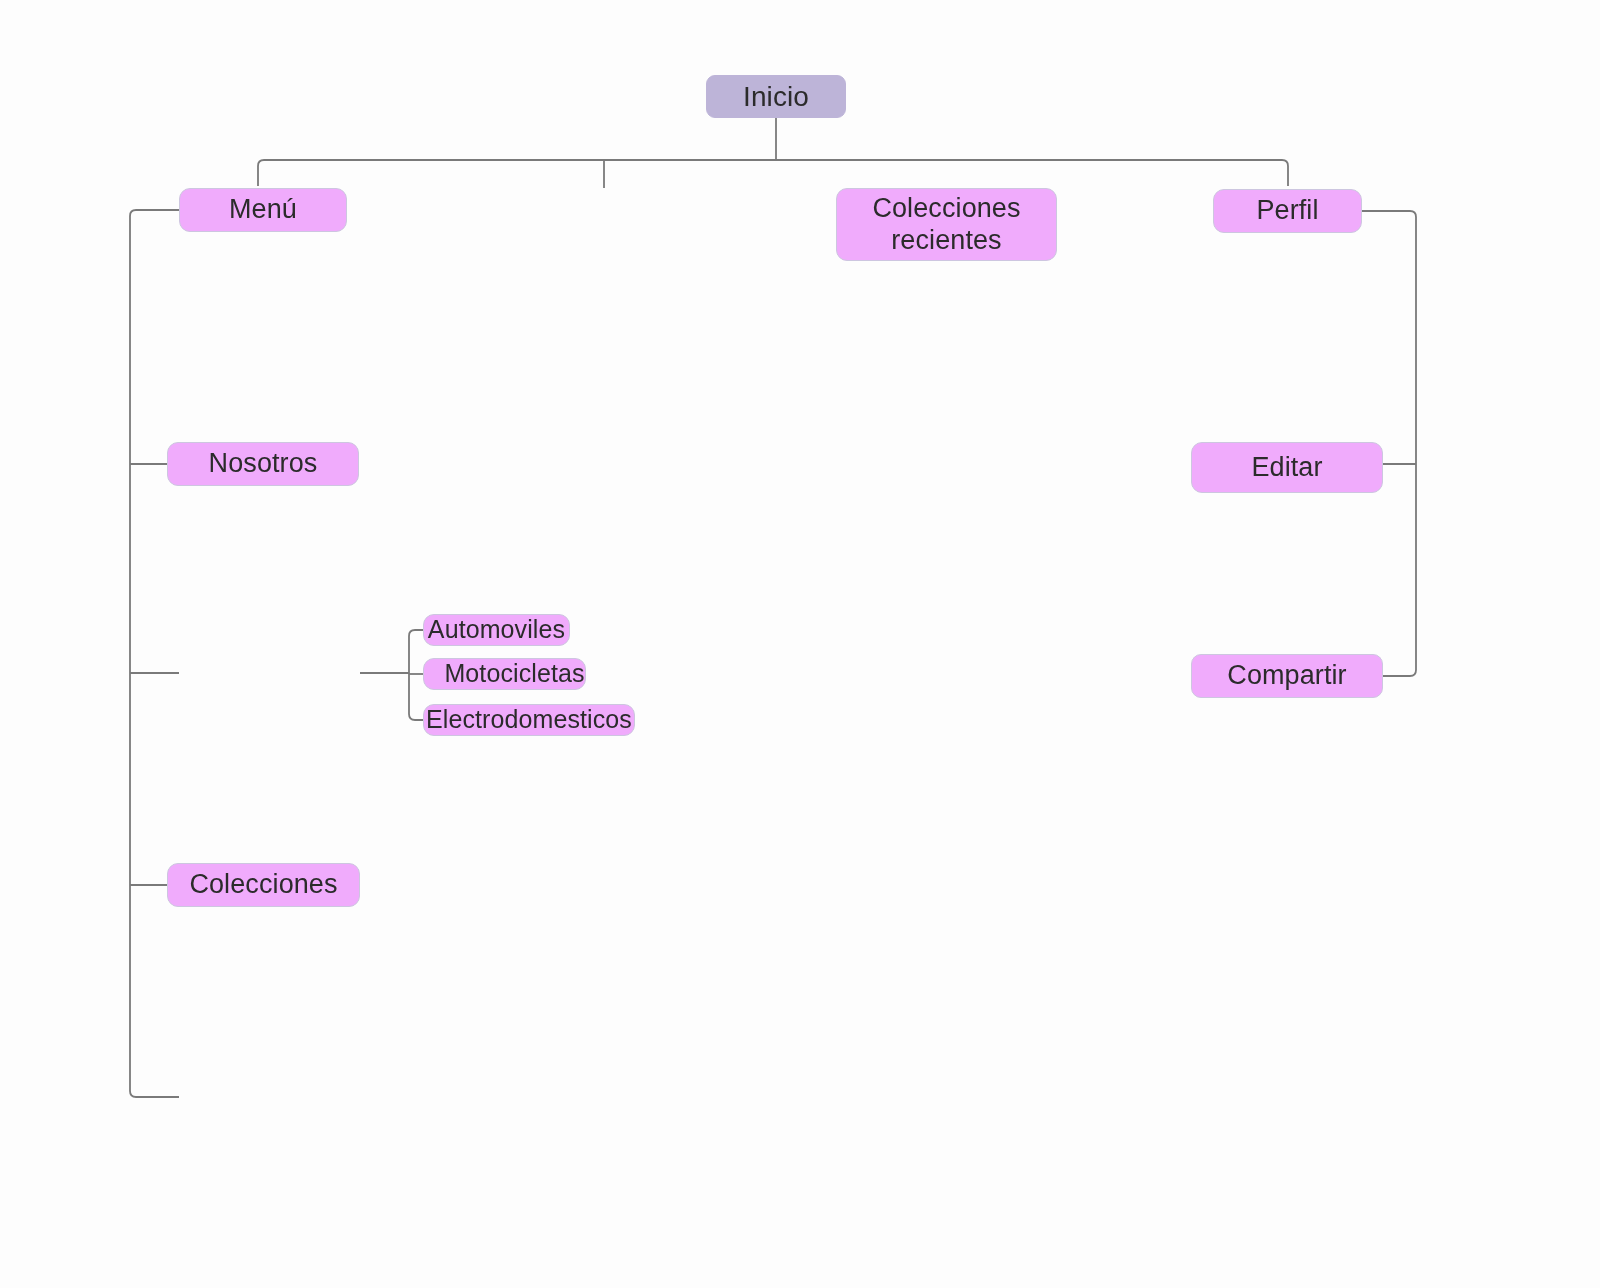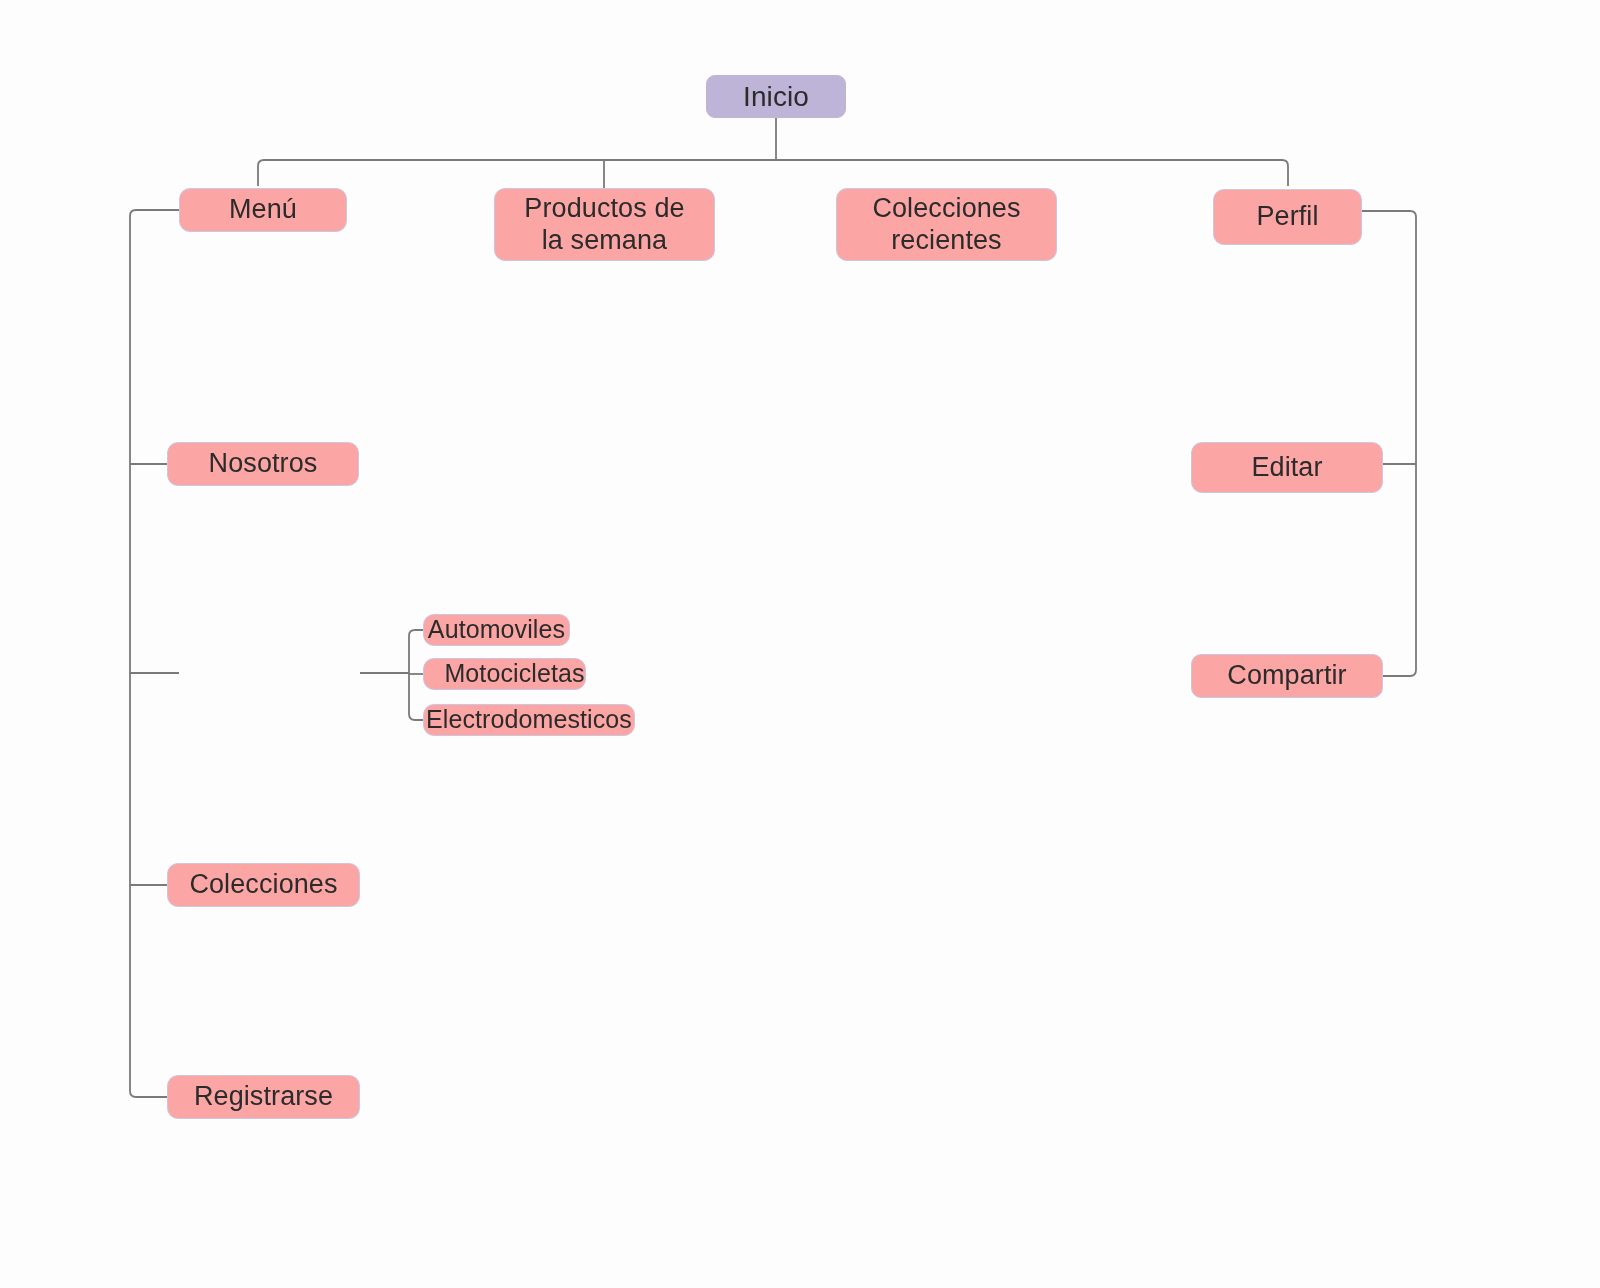--- a/index.html
+++ b/index.html
@@ -21,21 +21,21 @@
     position: absolute;
     left: 0;
     top: 0;
     width: 1600px;
     height: 1288px;
     pointer-events: none;
   }
   .node {
     position: absolute;
     box-sizing: border-box;
-    background: #fca5a5;
+    background: #f0abfc;
     border: 1.6px solid #cdc6e0;
     border-radius: 11px;
     color: #2b2b2b;
     display: flex;
     align-items: center;
     justify-content: center;
     text-align: center;
     line-height: 1.18;
     white-space: pre-line;
     letter-spacing: 0.1px;
@@ -79,46 +79,39 @@
   </svg>
 
   <div class="node root size-lg" style="left:706px; top:75px; width:140px; height:43px;">
     <span>Inicio</span>
   </div>
 
   <div class="node size-md" style="left:179px; top:188px; width:168px; height:44px;">
     <span>Menú</span>
   </div>
 
-  <div class="node size-md" style="left:494px; top:188px; width:221px; height:73px;">
-    <span>Productos de
-la semana</span>
-  </div>
 
   <div class="node size-md" style="left:836px; top:188px; width:221px; height:73px;">
     <span>Colecciones
 recientes</span>
   </div>
 
-  <div class="node size-md" style="left:1213px; top:189px; width:149px; height:56px;">
+  <div class="node size-md" style="left:1213px; top:189px; width:149px; height:44px;">
     <span>Perfil</span>
   </div>
 
   <div class="node size-md" style="left:167px; top:442px; width:192px; height:44px;">
     <span>Nosotros</span>
   </div>
 
 
   <div class="node size-md" style="left:167px; top:863px; width:193px; height:44px;">
     <span>Colecciones</span>
   </div>
 
-  <div class="node size-md" style="left:167px; top:1075px; width:193px; height:44px;">
-    <span>Registrarse</span>
-  </div>
 
   <div class="node size-sm" style="left:423px; top:614px; width:147px; height:32px;">
     <span>Automoviles</span>
   </div>
 
   <div class="node size-sm" style="left:423px; top:658px; width:163px; height:32px;padding-left:20px;">
     <span>Motocicletas</span>
   </div>
 
   <div class="node size-sm" style="left:423px; top:704px; width:212px; height:32px;">

